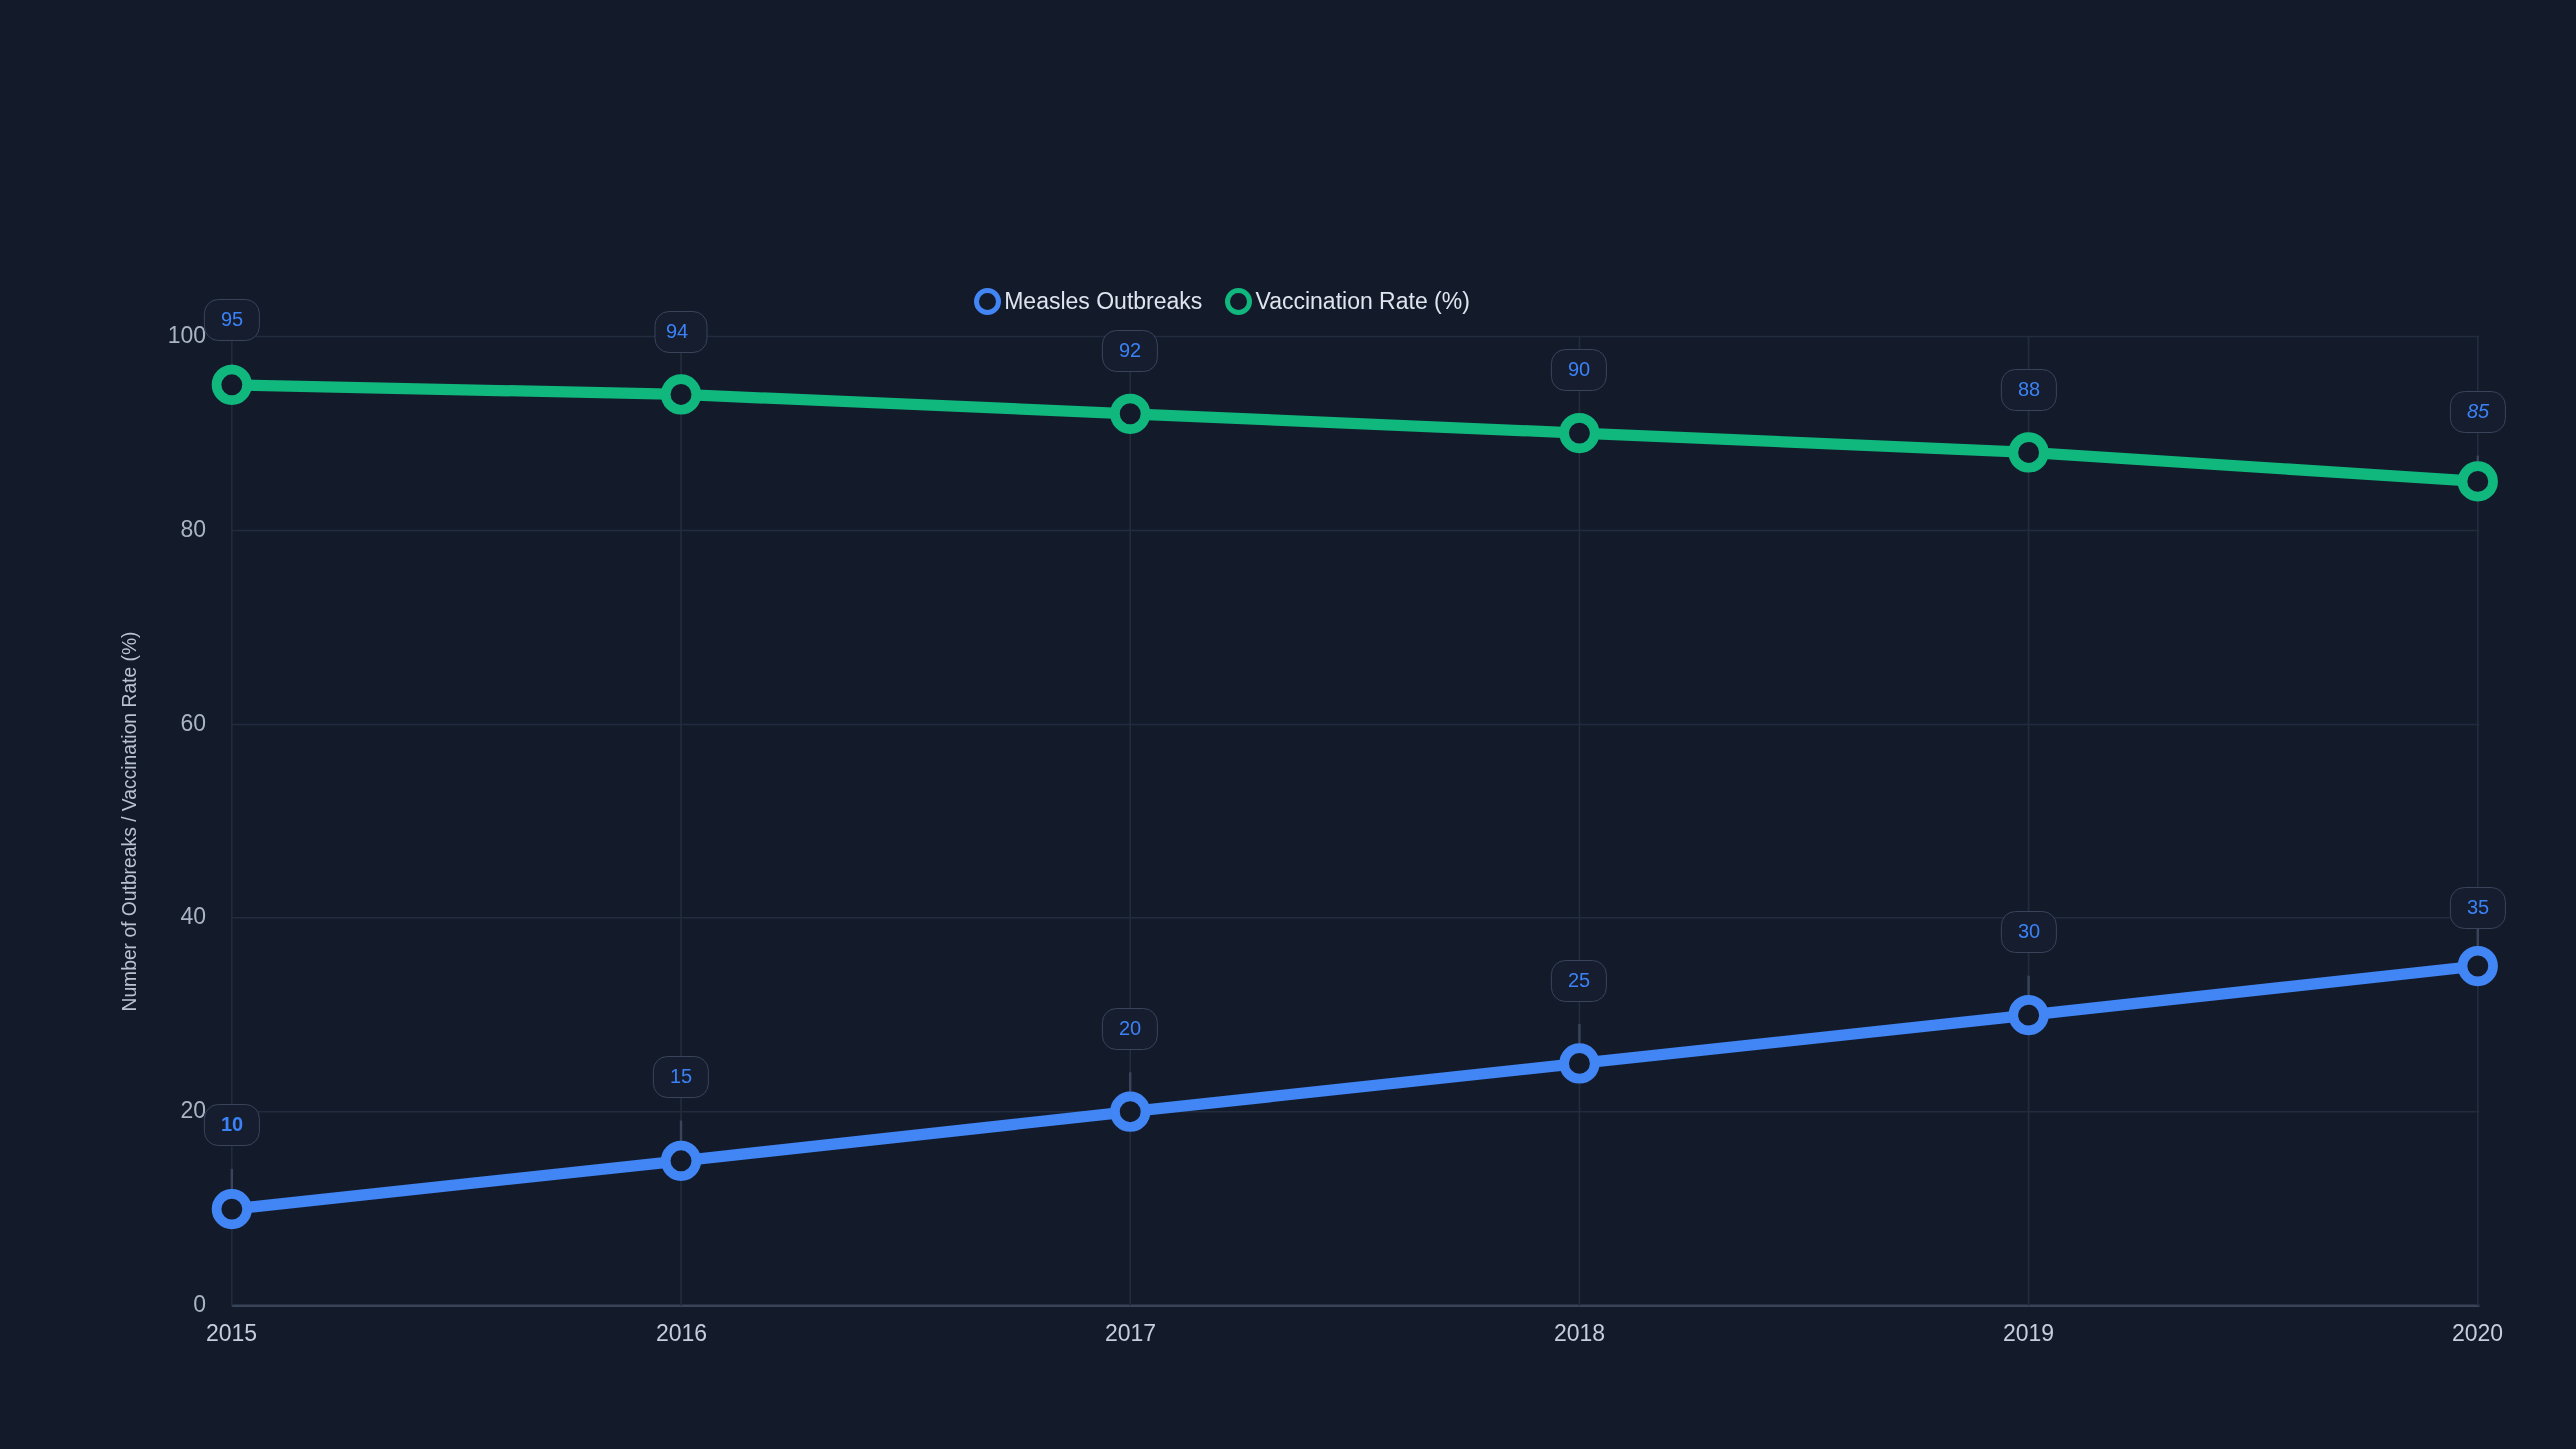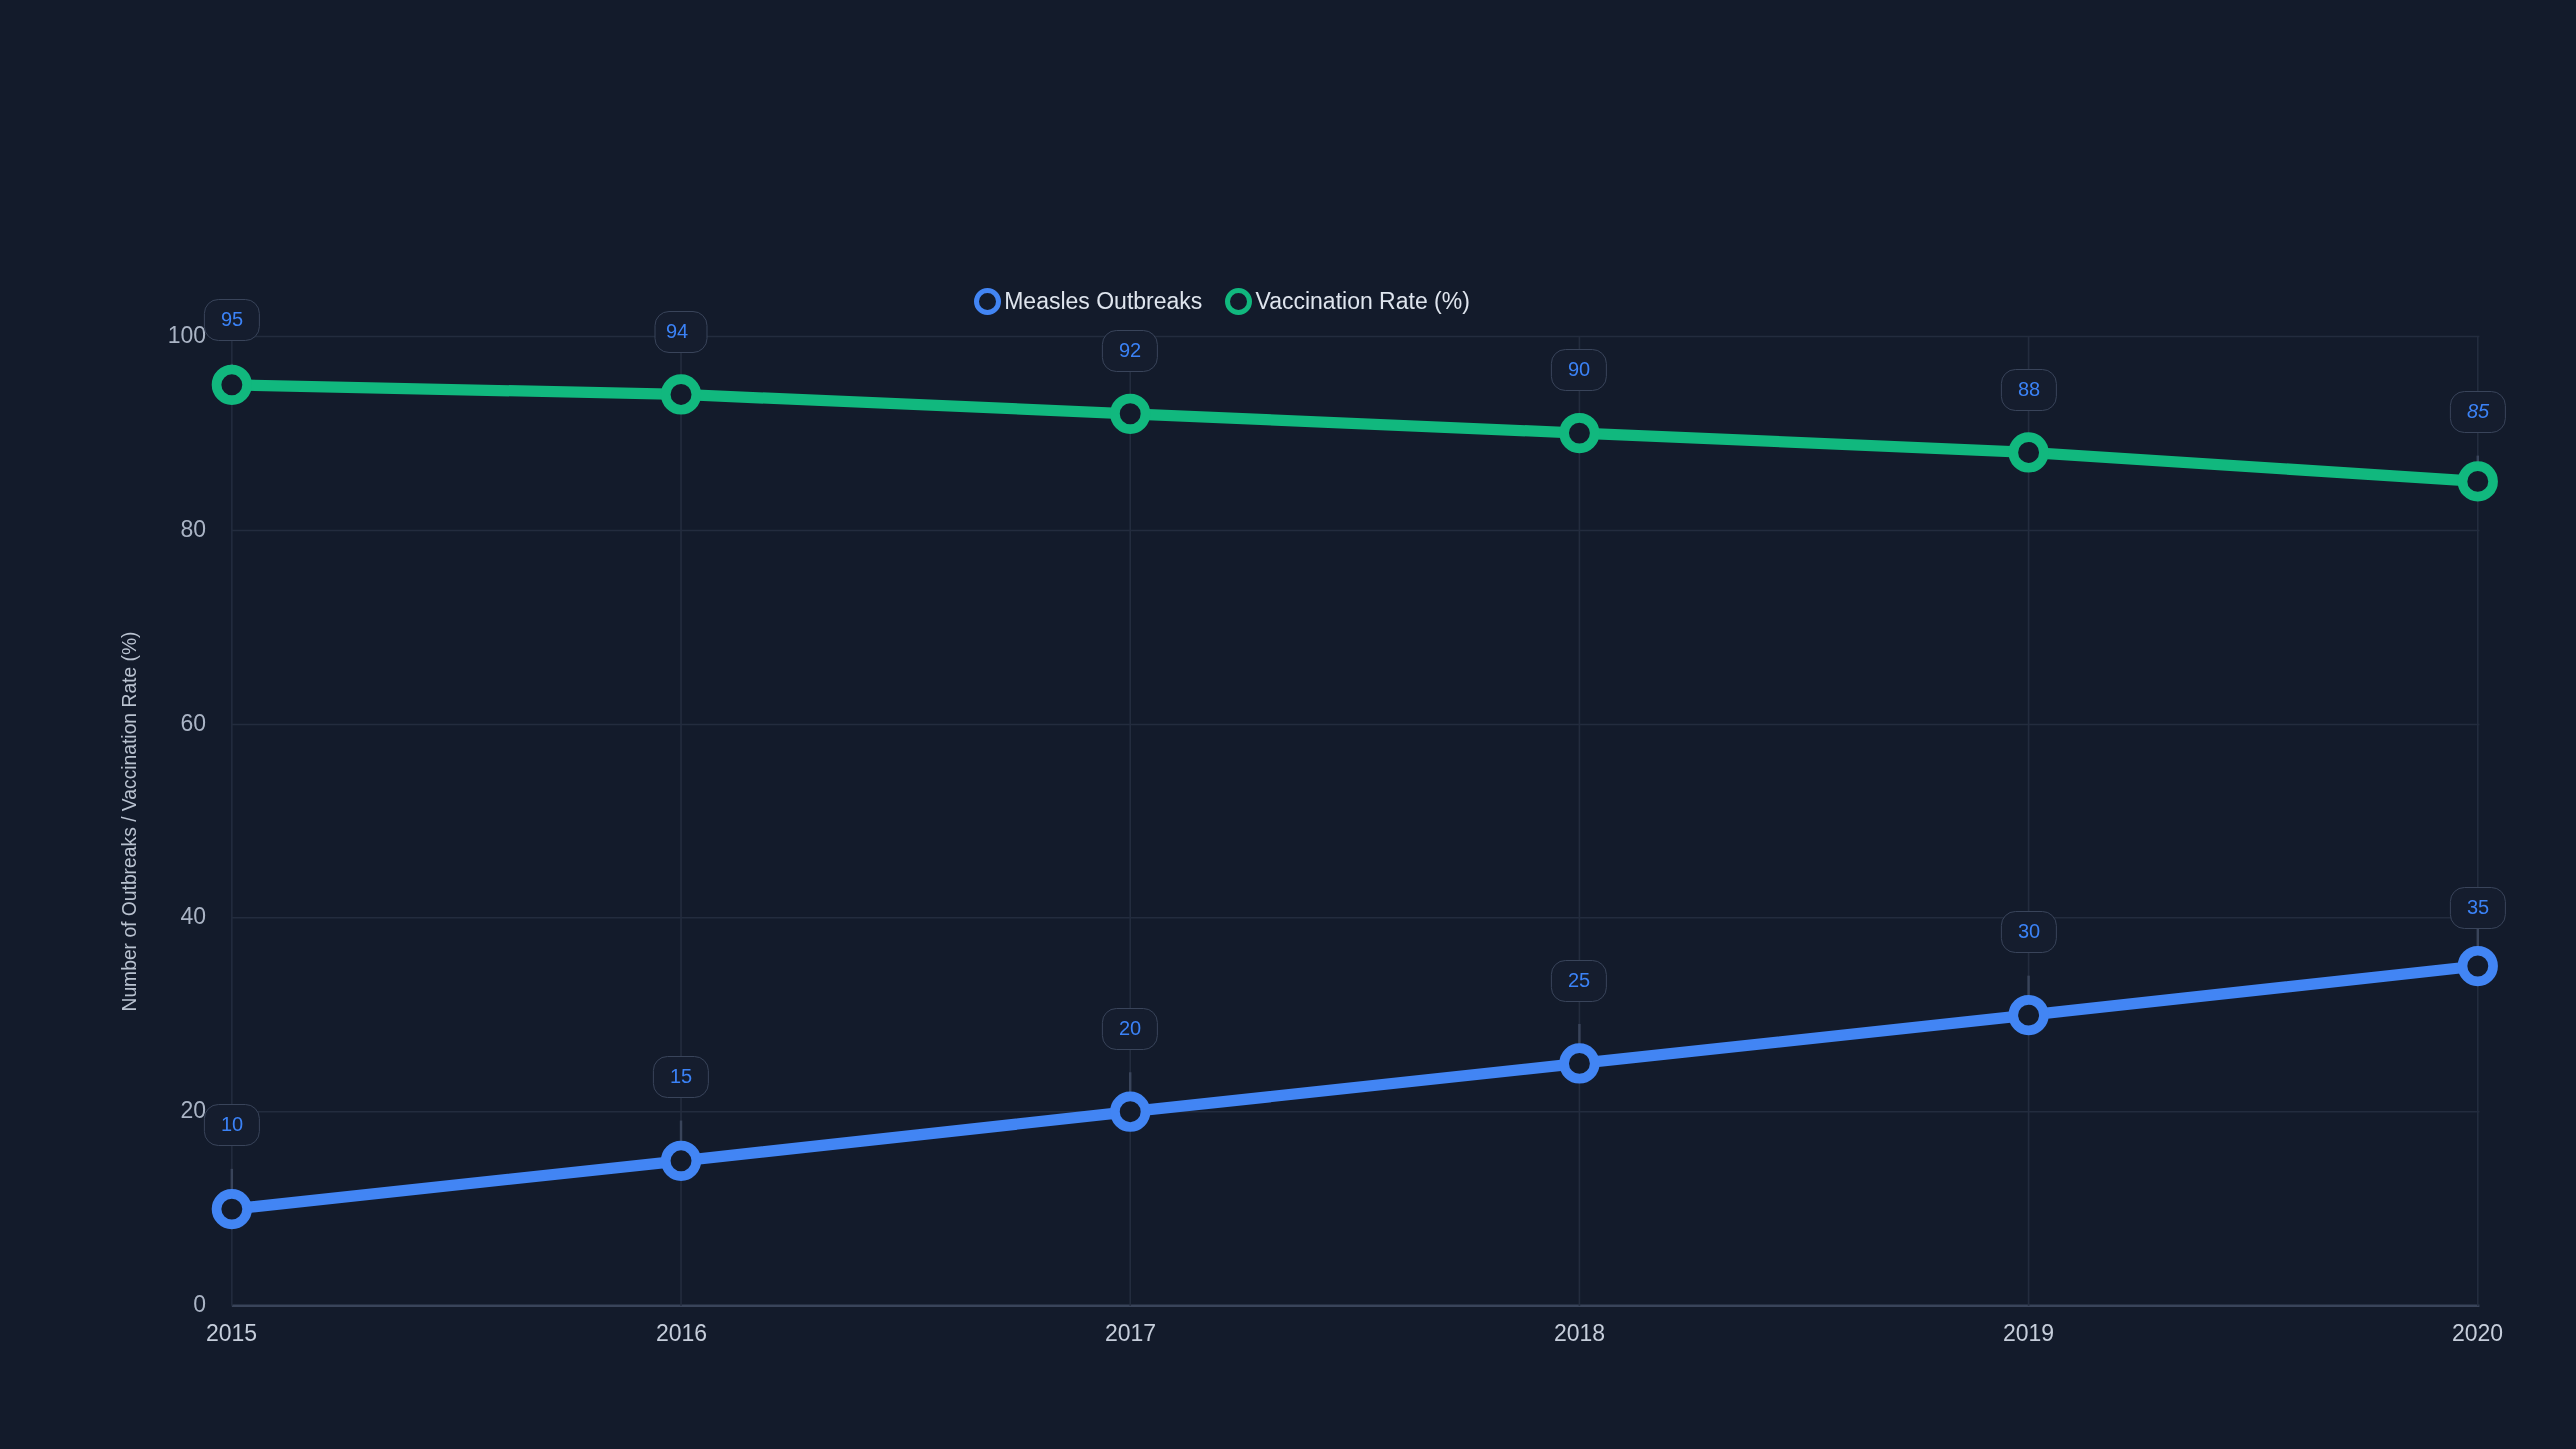--- a/index.html
+++ b/index.html
@@ -194,21 +194,21 @@
     </g>
   </svg>
 
   <div class="badge" style="left:232px; top:299px;">95</div>
   <div class="badge" style="left:681px; top:311px;padding-left:8px;">94</div>
   <div class="badge" style="left:1130px; top:330px;">92</div>
   <div class="badge" style="left:1579px; top:349px;">90</div>
   <div class="badge" style="left:2029px; top:369px;">88</div>
   <div class="badge" style="left:2478px; top:391px;font-style:italic;">85</div>
 
-  <div class="badge" style="left:232px; top:1104px;">10</div>
+  <div class="badge" style="left:232px; top:1104px;font-weight:bold;">10</div>
   <div class="badge" style="left:681px; top:1056px;">15</div>
   <div class="badge" style="left:1130px; top:1008px;">20</div>
   <div class="badge" style="left:1579px; top:960px;">25</div>
   <div class="badge" style="left:2029px; top:911px;">30</div>
   <div class="badge" style="left:2478px; top:887px;">35</div>
 
 </div>
 
 
 </body></html>

